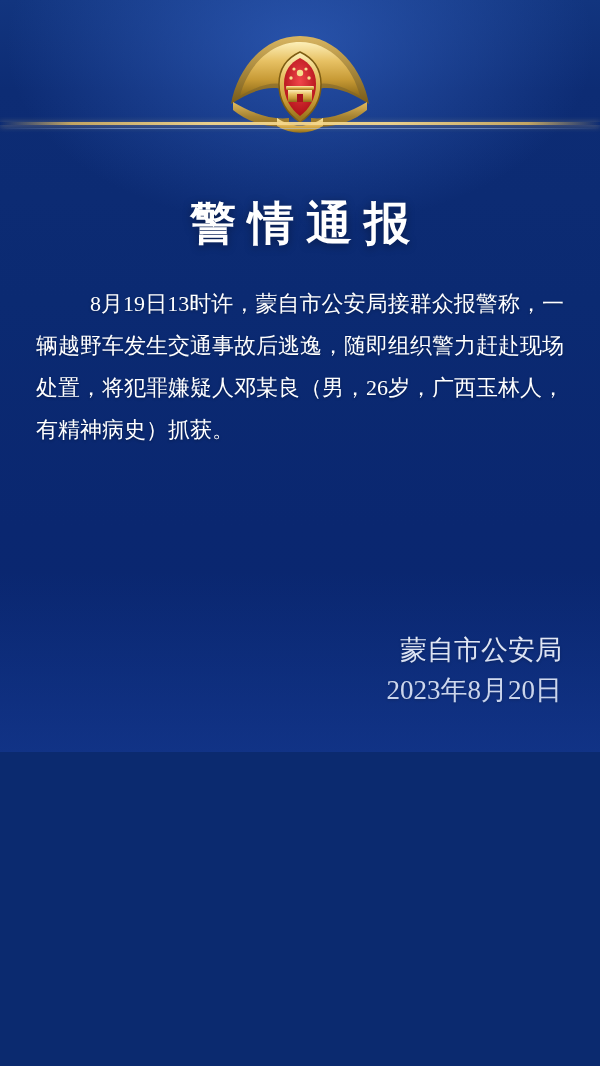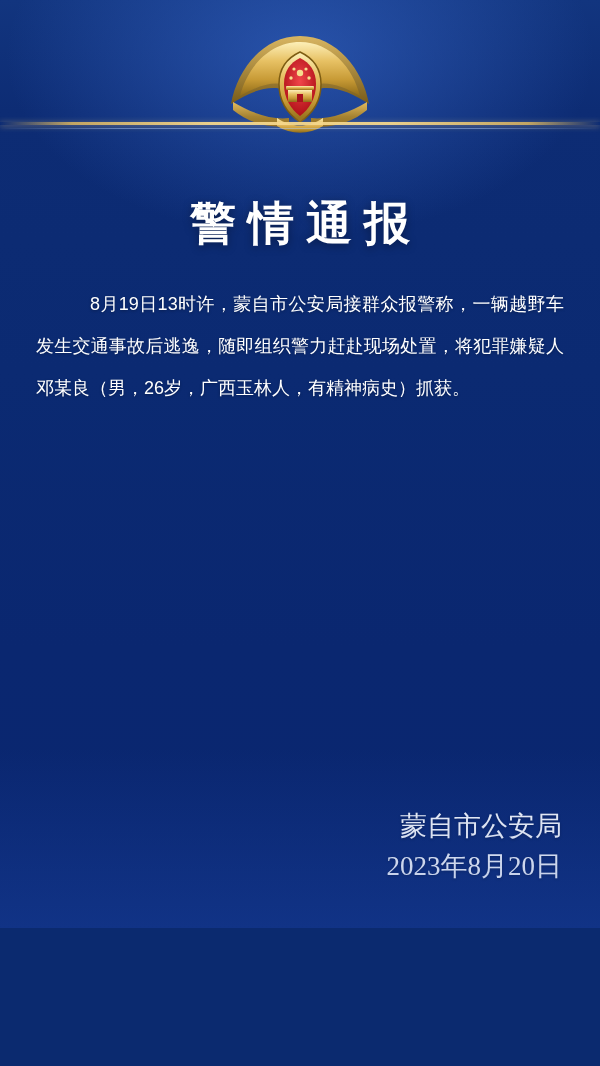--- a/index.html
+++ b/index.html
@@ -9,21 +9,21 @@
   }
   body {
     width: 600px;
     height: 1066px;
     font-family: "Liberation Serif", serif;
     overflow: hidden;
   }
   .poster {
     position: relative;
     width: 600px;
-    height: 928px;
+    height: 752px;
     background:
       radial-gradient(ellipse 420px 260px at 50% 6%, rgba(60,110,210,0.55) 0%, rgba(20,55,150,0.0) 70%),
       linear-gradient(180deg, #12357f 0%, #0d2c74 12%, #0b2a72 40%, #0a2770 70%, #0a2670 100%);
     overflow: hidden;
   }
   
   .poster::before {
     content: "";
     position: absolute;
     left: -10%;
@@ -83,27 +83,27 @@
     letter-spacing: 12px;
     text-indent: 12px;
     text-shadow: 0 2px 8px rgba(0,0,0,0.35);
     font-family: "Liberation Serif", "DejaVu Serif", serif;
   }
   .body-text {
     padding: 22px 36px 0 36px;
   }
   .para {
     color: #ffffff;
-    font-size: 18px;
+    font-size: 22px;
     line-height: 42px;
     text-indent: 54px;
     margin: 0 0 14px 0;
     text-align: justify;
     text-justify: inter-ideograph;
-    font-family: Liberation Sans, sans-serif;
+    font-family: Liberation Serif, serif;
     text-shadow: 0 1px 3px rgba(0,0,0,0.3);
   }
   .signature {
     position: absolute;
     right: 38px;
     bottom: 42px;
     text-align: right;
     color: #ffffff;
     font-size: 27px;
     line-height: 40px;

